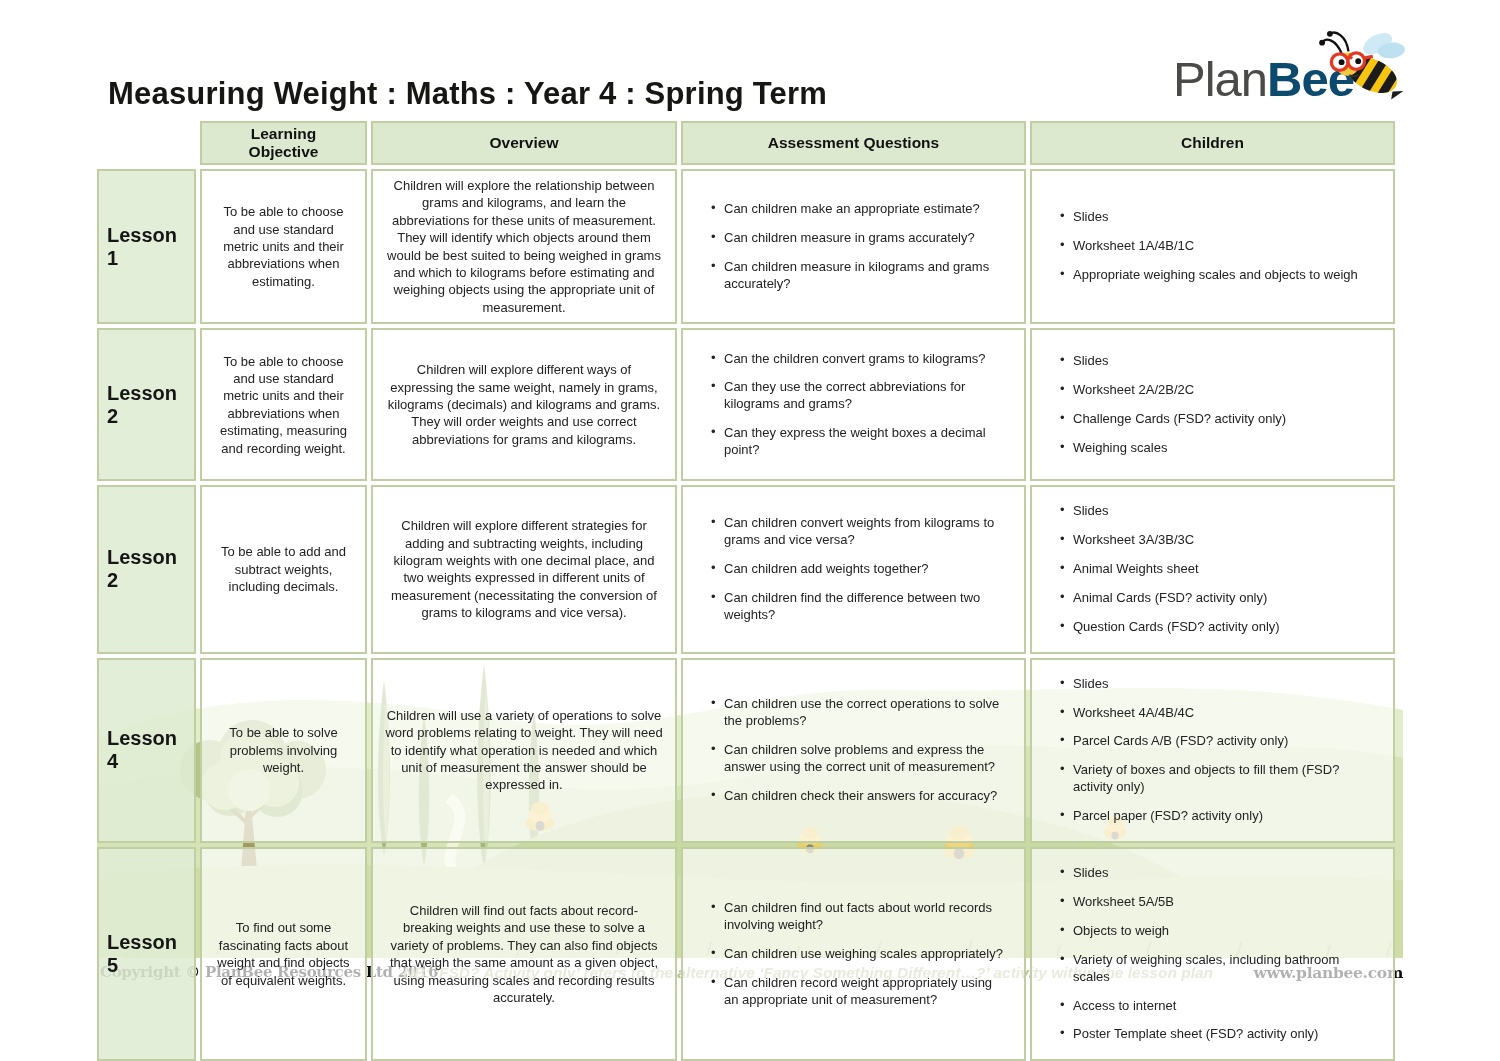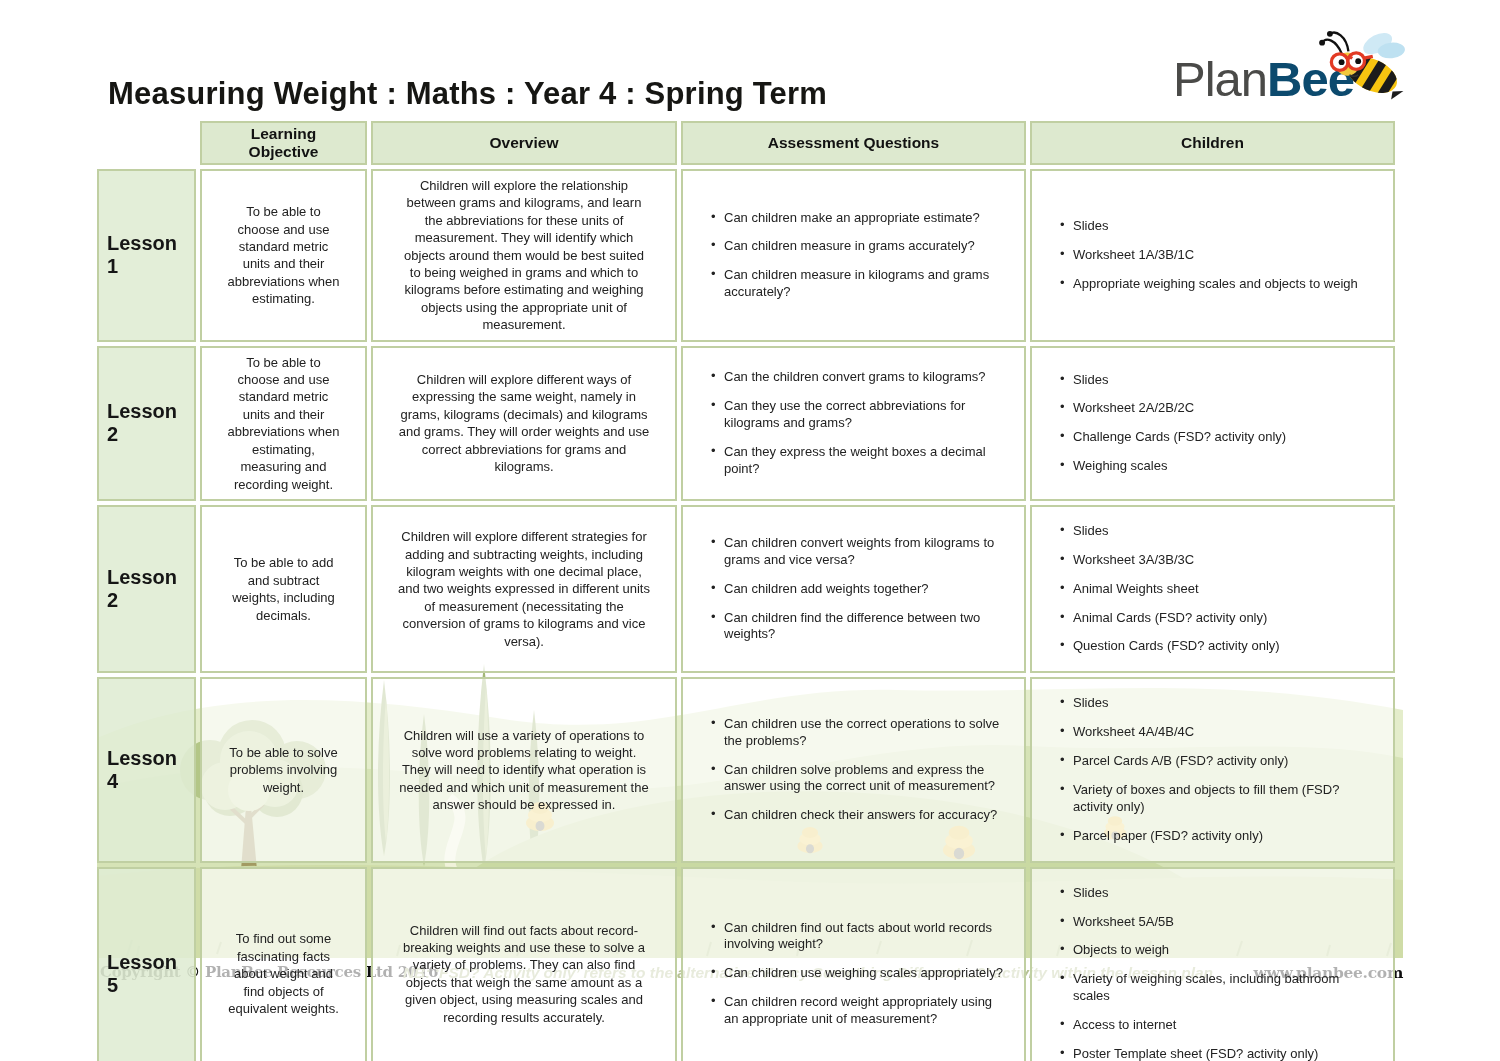--- a/index.html
+++ b/index.html
@@ -34,21 +34,21 @@
   th.colhead{
     background:var(--header-bg);height:36px;font-size:15.5px;font-weight:bold;
     text-align:center;color:#121212;padding:2px 12px;
   }
   td.blank,th.blank{border:none;background:transparent;}
   td.lesson{
     background:rgba(224,236,212,0.9);text-align:left;vertical-align:middle;
     font-size:20px;font-weight:bold;color:#161616;
   }
   td.body{background:rgba(255,255,255,0.68);vertical-align:middle;font-size:13px;color:#222;}
-  td.center{text-align:center;padding:6px 24px;line-height:1.34;}
+  td.center{text-align:center;padding:6px 12px;line-height:1.34;}
   .r1 td{height:155px;} .r2 td{height:153px;} .r3 td{height:142px;}
   .r4 td{height:156px;} .r5 td{height:156px;}
   ul.blist{margin:0;padding:0 8px 0 20px;list-style:none;}
   ul.blist li{position:relative;padding-left:13px;line-height:1.3;}
   ul.blist li::before{content:"\2022";position:absolute;left:0;top:-1px;}
   .aq li{margin:12px 0;}
   .res li{margin:12px 0;}
   
   .footer-copyright{
     position:absolute;left:100px;top:963px;font-family:"DejaVu Serif",serif;
@@ -194,21 +194,21 @@
       <td class="body">
         <ul class="blist aq">
           <li>Can children make an appropriate estimate?</li>
           <li>Can children measure in grams accurately?</li>
           <li>Can children measure in kilograms and grams accurately?</li>
         </ul>
       </td>
       <td class="body">
         <ul class="blist res">
           <li>Slides</li>
-          <li>Worksheet 1A/3B/1C</li>
+          <li>Worksheet 1A/4B/1C</li>
           <li>Appropriate weighing scales and objects to weigh</li>
         </ul>
       </td>
     </tr>
 
     <tr class="r2">
       <td class="lesson">Lesson 2</td>
       <td class="body center">To be able to choose and use standard metric units and their abbreviations when estimating, measuring and recording weight.</td>
       <td class="body center">Children will explore different ways of expressing the same weight, namely in grams, kilograms (decimals) and kilograms and grams. They will order weights and use correct abbreviations for grams and kilograms.</td>
       <td class="body">

